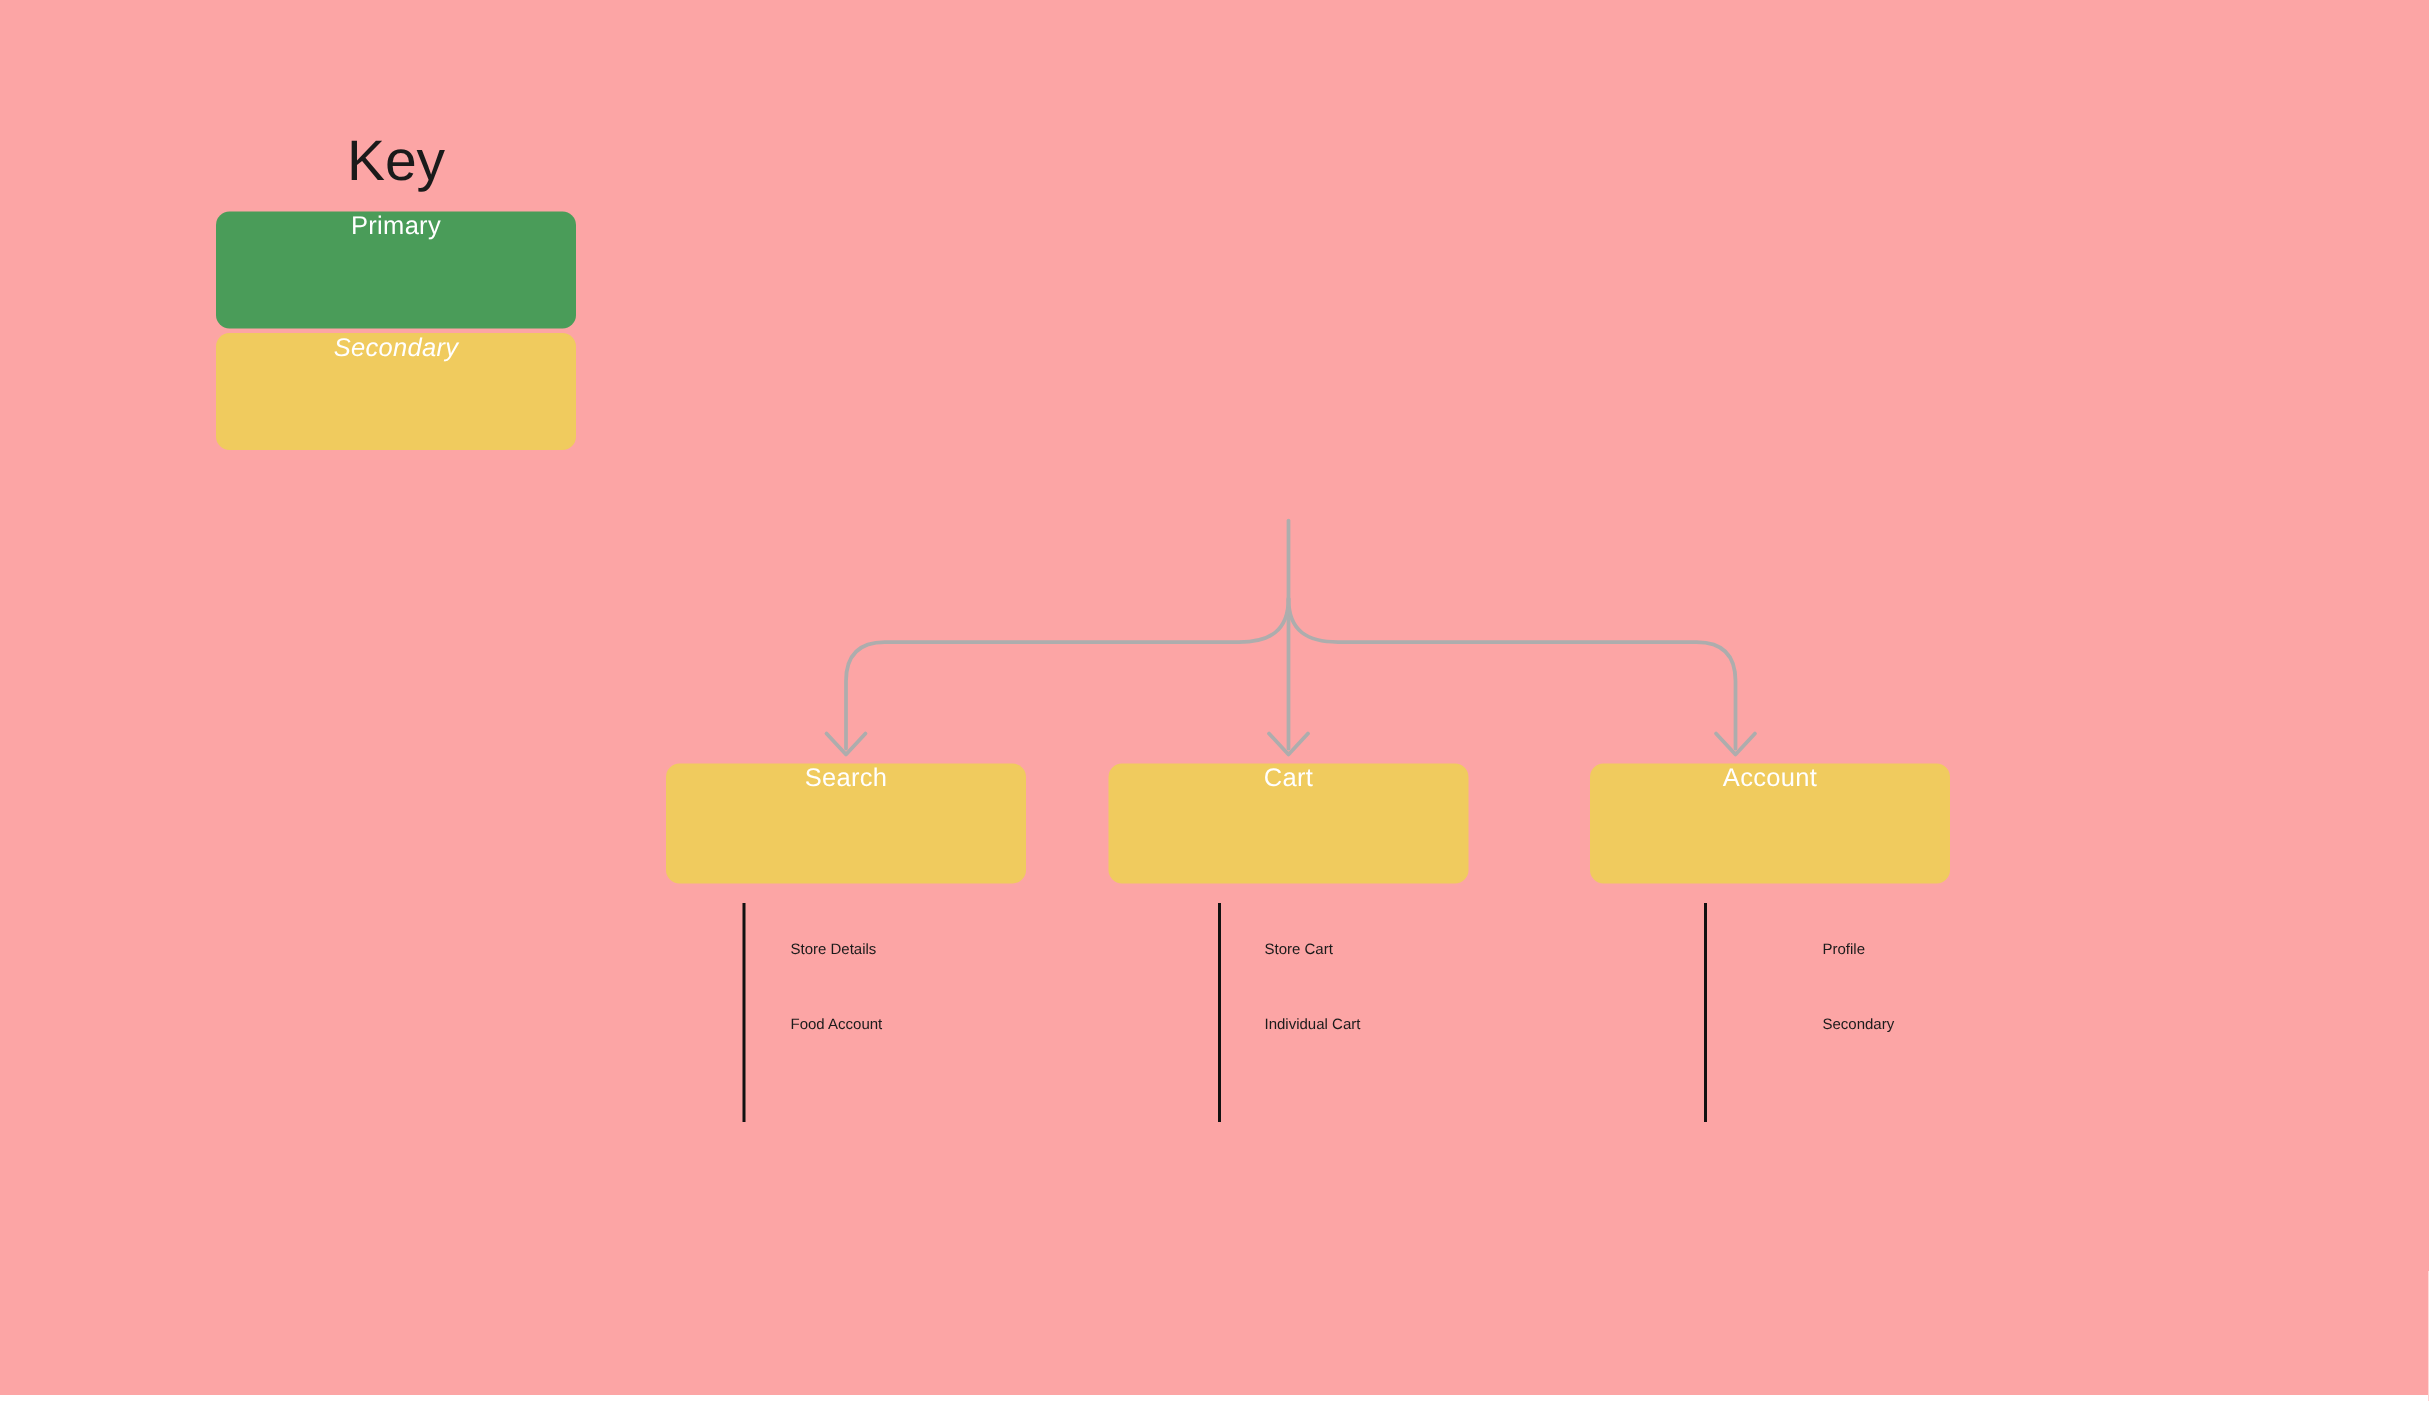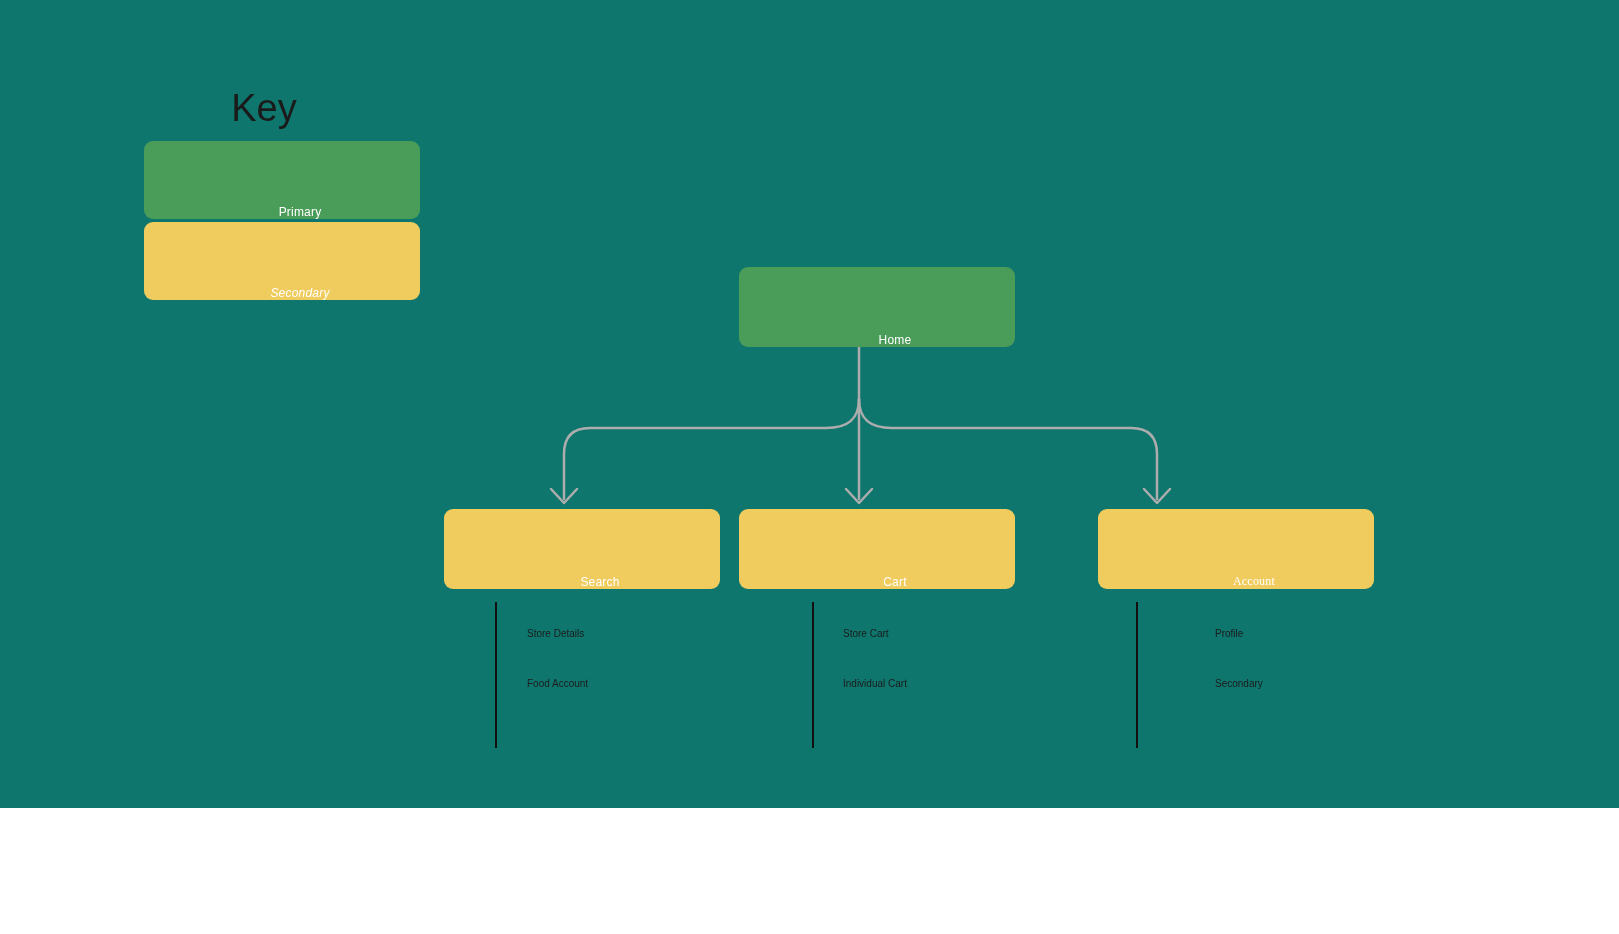--- a/index.html
+++ b/index.html
@@ -4,57 +4,56 @@
 <style>
   html, body {
     margin: 0;
     padding: 0;
     background: #ffffff;
     font-family: "Liberation Sans", sans-serif;
   }
   .canvas {
     position: relative;
     width: 1619px;
-    height: 808px;
-    background: #0f766e;
+    height: 930px;
+    background: #fca5a5;
     overflow: hidden;
   }
   .key-title {
     position: absolute;
     left: 144px;
     top: 84px;
     width: 240px;
     text-align: center;
     font-size: 38px;
     font-weight: 500;
     color: #1a1a1a;
     line-height: 48px;
   }
   .node {
     position: absolute;
     width: 240px;
     height: 80px;
     border-radius: 9px;
     display: flex;
-    align-items: flex-end;
+    align-items: flex-start;
     justify-content: center;
-    font-size: 12px;
+    font-size: 17px;
     color: #ffffff;
     letter-spacing: 0.2px;
-    padding-left: 36px;
   }
   .node.primary   { background: var(--primary,   #4a9c59); }
   .node.secondary { background: var(--secondary, #f0cb5e); }
 
   .node-key-primary   { left: 144px; top: 141px; height: 78px; }
   .node-key-secondary { left: 144px; top: 222px; height: 78px; font-style: italic; }
   .node-home    { left: 739px;  top: 267px; }
   .node-search  { left: 444px;  top: 509px; }
   .node-cart    { left: 739px;  top: 509px; }
-  .node-account { left: 1098px; top: 509px; font-family: Liberation Serif, serif; }
+  .node-account { left: 1060px; top: 509px; }
 
   .connectors {
     position: absolute;
     left: 0;
     top: 0;
     width: 1619px;
     height: 934px;
     pointer-events: none;
   }
   .connector {
@@ -107,23 +106,20 @@
 
     <path class="connector" d="M 859 399 C 859 421 846 428 826 428 L 590 428 Q 564 428 564 454 L 564 499"></path>
 
     <path class="connector" d="M 859 399 C 859 421 872 428 892 428 L 1131 428 Q 1157 428 1157 454 L 1157 499"></path>
 
     <path class="connector" d="M 551 489 L 564 503 L 577 489"></path>
     <path class="connector" d="M 846 489 L 859 503 L 872 489"></path>
     <path class="connector" d="M 1144 489 L 1157 503 L 1170 489"></path>
   </svg>
 
-  <div class="node primary node-home">
-    <span>Home</span>
-  </div>
 
   <div class="node secondary node-search">
     <span>Search</span>
   </div>
   <div class="node secondary node-cart">
     <span>Cart</span>
   </div>
   <div class="node secondary node-account">
     <span>Account</span>
   </div>

